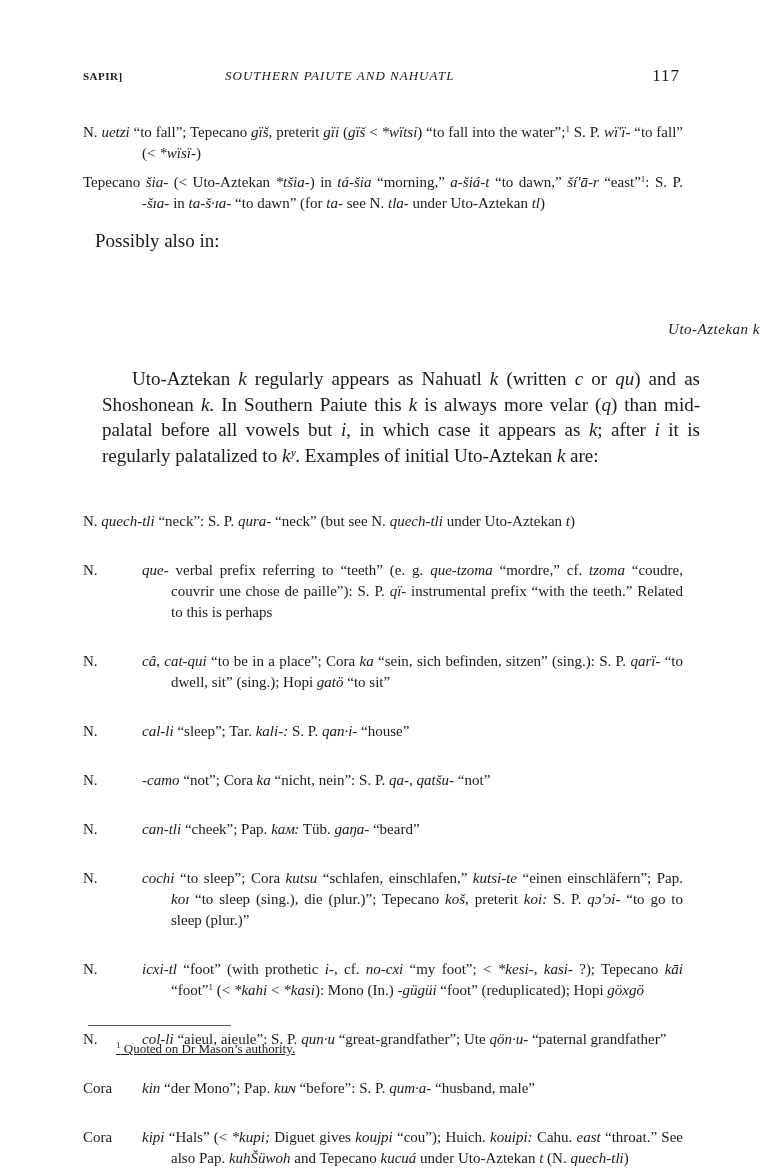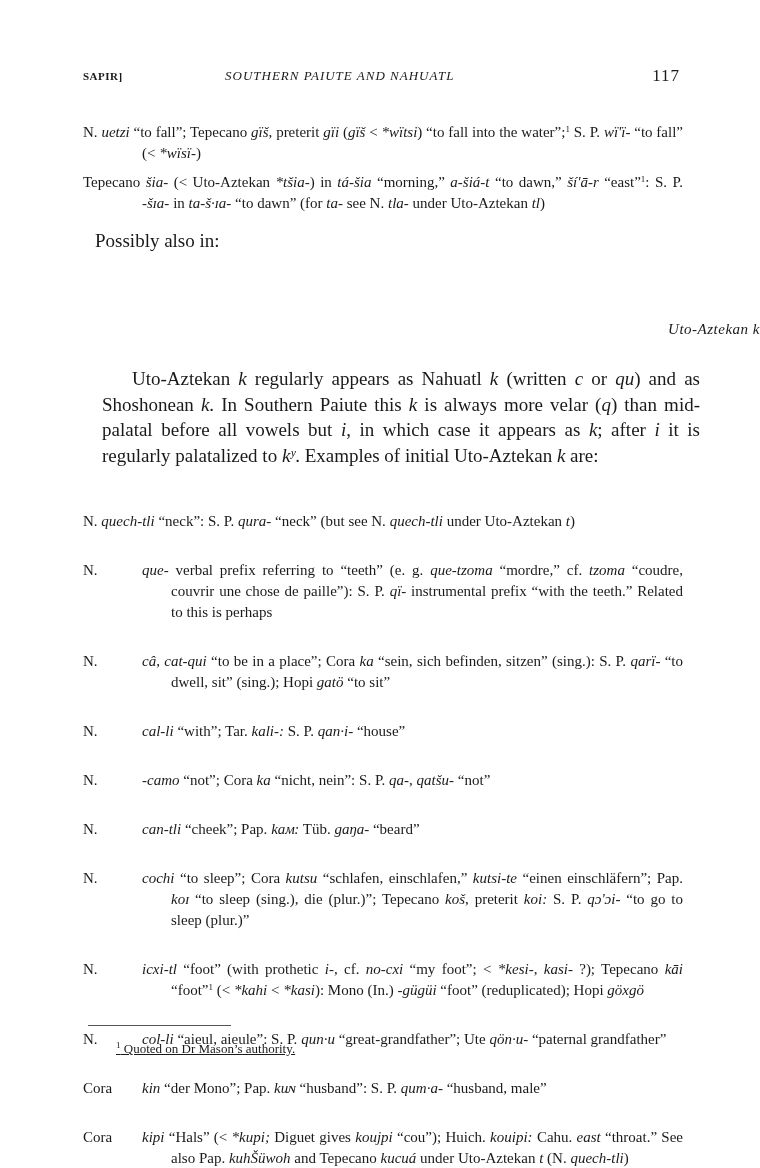--- a/index.html
+++ b/index.html
@@ -65,21 +65,21 @@
         <div class="tab-entry">
           <span class="lang">N.</span>
           <span class="body"><i>que-</i><span> verbal prefix referring to “teeth” (e. g. </span><i>que-tzoma</i><span> “mordre,” cf. </span><i>tzoma</i><span> “coudre, couvrir une chose de paille”):  S. P. </span><i>qï-</i><span> instrumental prefix “with the teeth.”   Related to this is perhaps</span></span>
         </div>
         <div class="tab-entry">
           <span class="lang">N.</span>
           <span class="body"><i>câ</i><span>, </span><i>cat-qui</i><span> “to be in a place”;  Cora </span><i>ka</i><span> “sein, sich befinden, sitzen” (sing.):  S. P. </span><i>qarï-</i><span> “to dwell, sit” (sing.);  Hopi </span><i>gatö</i><span> “to sit”</span></span>
         </div>
         <div class="tab-entry">
           <span class="lang">N.</span>
-          <span class="body"><i>cal-li</i><span> “with”;  Tar. </span><i>kali-:</i><span>  S. P. </span><i>qan·i-</i><span> “house”</span></span>
+          <span class="body"><i>cal-li</i><span> “sleep”;  Tar. </span><i>kali-:</i><span>  S. P. </span><i>qan·i-</i><span> “house”</span></span>
         </div>
         <div class="tab-entry">
           <span class="lang">N.</span>
           <span class="body"><i>-camo</i><span> “not”;  Cora </span><i>ka</i><span> “nicht, nein”:  S. P. </span><i>qa-</i><span>, </span><i>qatšu-</i><span> “not”</span></span>
         </div>
         <div class="tab-entry">
           <span class="lang">N.</span>
           <span class="body"><i>can-tli</i><span> “cheek”;  Pap. </span><i>kaᴍ:</i><span>  Tüb. </span><i>gaŋa-</i><span> “beard”</span></span>
         </div>
         <div class="tab-entry">
@@ -89,21 +89,21 @@
         <div class="tab-entry">
           <span class="lang">N.</span>
           <span class="body"><i>icxi-tl</i><span> “foot” (with prothetic </span><i>i-</i><span>, cf. </span><i>no-cxi</i><span> “my foot”;  &lt; </span><i>*kesi-</i><span>, </span><i>kasi-</i><span> ?);  Tepecano </span><i>kāi</i><span>  “foot”</span><sup>1</sup><span>  (&lt; </span><i>*kahi</i><span> &lt; </span><i>*kasi</i><span>):  Mono (In.) </span><i>-gügüi</i><span> “foot” (reduplicated);  Hopi </span><i>göxgö</i></span>
         </div>
         <div class="tab-entry">
           <span class="lang">N.</span>
           <span class="body"><i>col-li</i><span> “aieul, aieule”:  S. P. </span><i>qun·u</i><span> “great-grandfather”;  Ute </span><i>qön·u-</i><span> “paternal grandfather”</span></span>
         </div>
         <div class="tab-entry">
           <span class="lang">Cora</span>
-          <span class="body"><i>kin</i><span> “der Mono”;  Pap. </span><i>kuɴ</i><span>  “husband”:  S. P. </span><i>qum·a-</i><span> “husband, male”</span></span>
+          <span class="body"><i>kin</i><span> “der Mono”;  Pap. </span><i>kuɴ</i><span>  “before”:  S. P. </span><i>qum·a-</i><span> “husband, male”</span></span>
         </div>
         <div class="tab-entry">
           <span class="lang">Cora</span>
           <span class="body"><i>kipi</i><span> “Hals” (&lt; </span><i>*kupi;</i><span>  Diguet gives </span><i>koujpi</i><span> “cou”);  Huich. </span><i>kouipi:</i><span>  Cahu. </span><i>east</i><span> “throat.”   See also Pap. </span><i>kuhŠüwoh</i><span> and Tepecano </span><i>kucuá</i><span> under Uto-Aztekan </span><i>t</i><span> (N. </span><i>quech-tli</i><span>)</span></span>
         </div>
       </div>
   </div>
 
   <div class="footnote-rule"></div>
   <div class="footnote">

